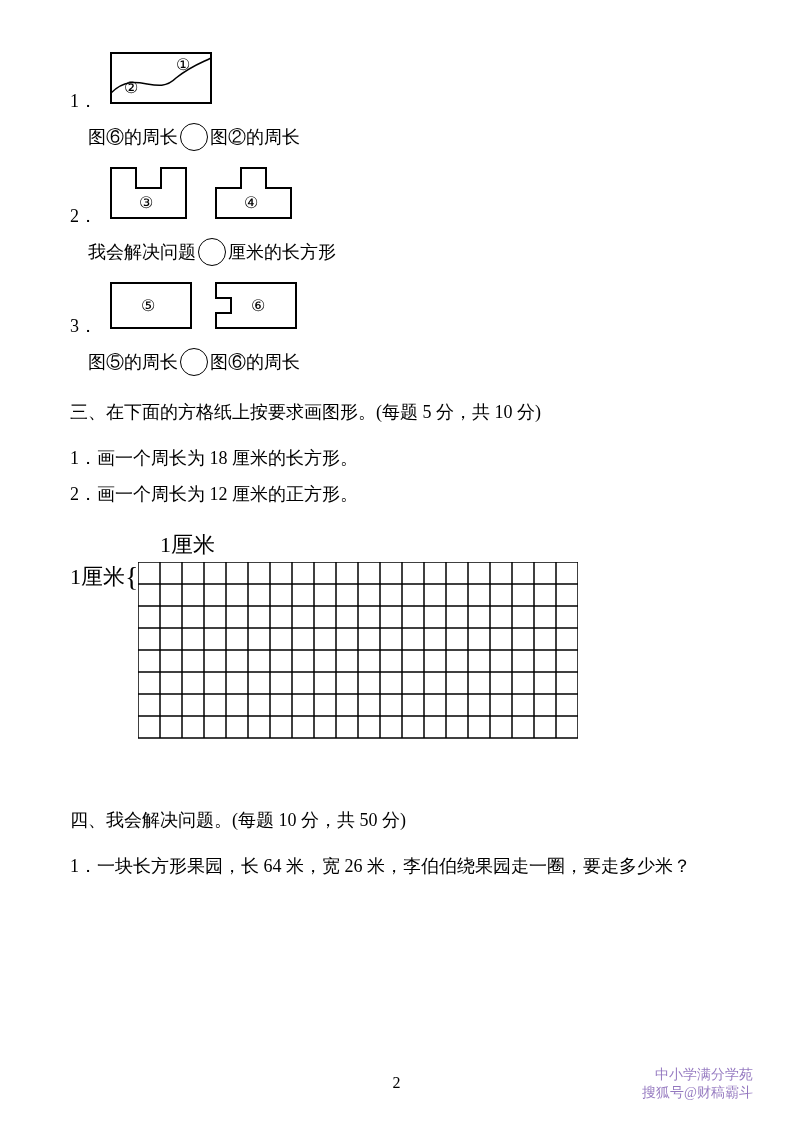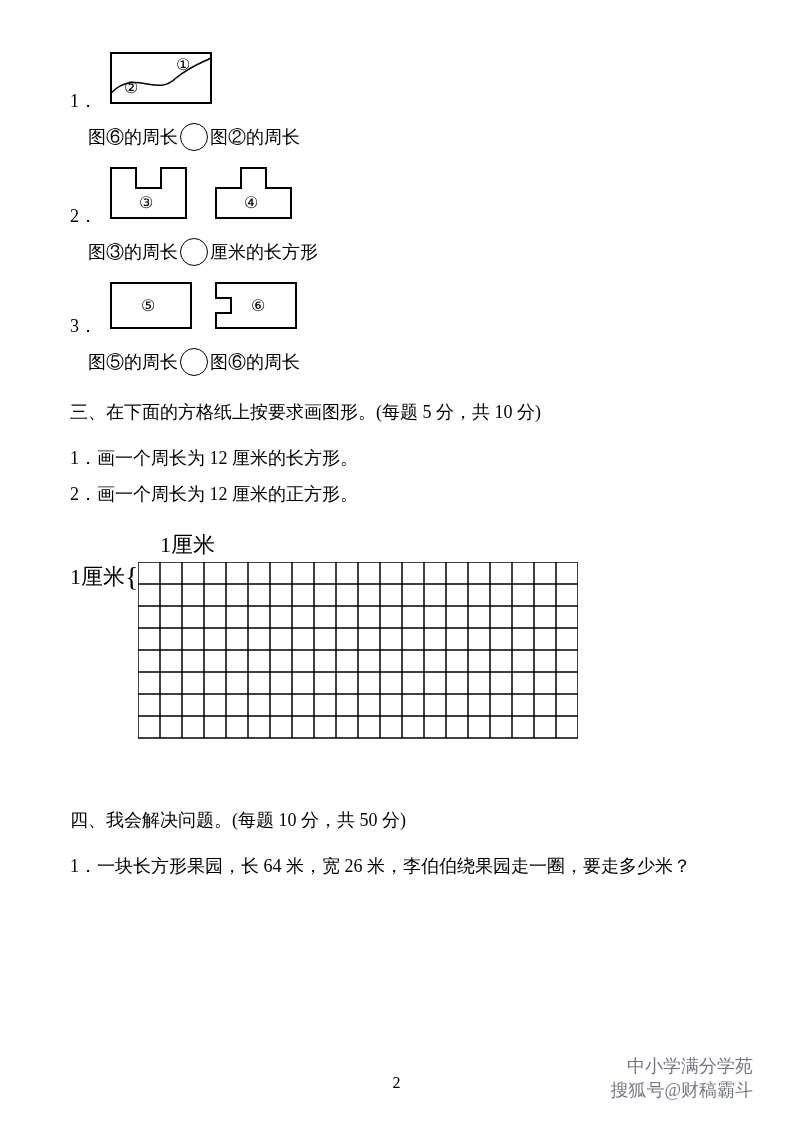--- a/index.html
+++ b/index.html
@@ -77,22 +77,22 @@
     bottom: 30px;
     left: 0;
     width: 100%;
     text-align: center;
     font-size: 16px;
   }
   .watermark {
     position: absolute;
     right: 40px;
     bottom: 20px;
-    font-size: 18px;
-    color: #0f172a;
+    font-size: 14px;
+    color: #4c1d95;
     opacity: 0.6;
     text-align: right;
     line-height: 1.3;
   }
 </style>
 </head>
 <body>
 
 <div class="page">
 
@@ -120,21 +120,21 @@
 
         <path d="M5 5 L30 5 L30 25 L55 25 L55 5 L80 5 L80 55 L5 55 Z" fill="none" stroke="#000" stroke-width="2"></path>
         <text x="33" y="45" font-size="16">③</text>
 
         <path d="M110 25 L135 25 L135 5 L160 5 L160 25 L185 25 L185 55 L110 55 Z" fill="none" stroke="#000" stroke-width="2"></path>
         <text x="138" y="45" font-size="16">④</text>
       </svg>
     </span>
   </div>
   <div class="compare-line">
-    <span>图③的周长</span>
+    <span>我会解决问题</span>
     <span class="circle-blank"></span>
     <span>厘米的长方形</span>
   </div>
 
   <div class="q-row">
     <span class="q-num">3．</span>
     <span class="shape-box">
       <svg width="200" height="55">
 
         <rect x="5" y="5" width="80" height="45" fill="none" stroke="#000" stroke-width="2"></rect>
@@ -145,21 +145,21 @@
       </svg>
     </span>
   </div>
   <div class="compare-line">
     <span>图⑤的周长</span>
     <span class="circle-blank"></span>
     <span>图⑥的周长</span>
   </div>
 
   <div class="section">三、在下面的方格纸上按要求画图形。(每题 5 分，共 10 分)</div>
-  <div class="prob">1．画一个周长为 12 厘米的长方形。</div>
+  <div class="prob">1．画一个周长为 18 厘米的长方形。</div>
   <div class="prob">2．画一个周长为 12 厘米的正方形。</div>
 
   <div class="grid-wrap">
     <div class="label-top">1厘米</div>
     <div style="display:flex;align-items:flex-start;">
       <div class="label-left">
         <span>1厘米</span>
         <span class="brace">{</span>
       </div>
       <svg width="440" height="180">

